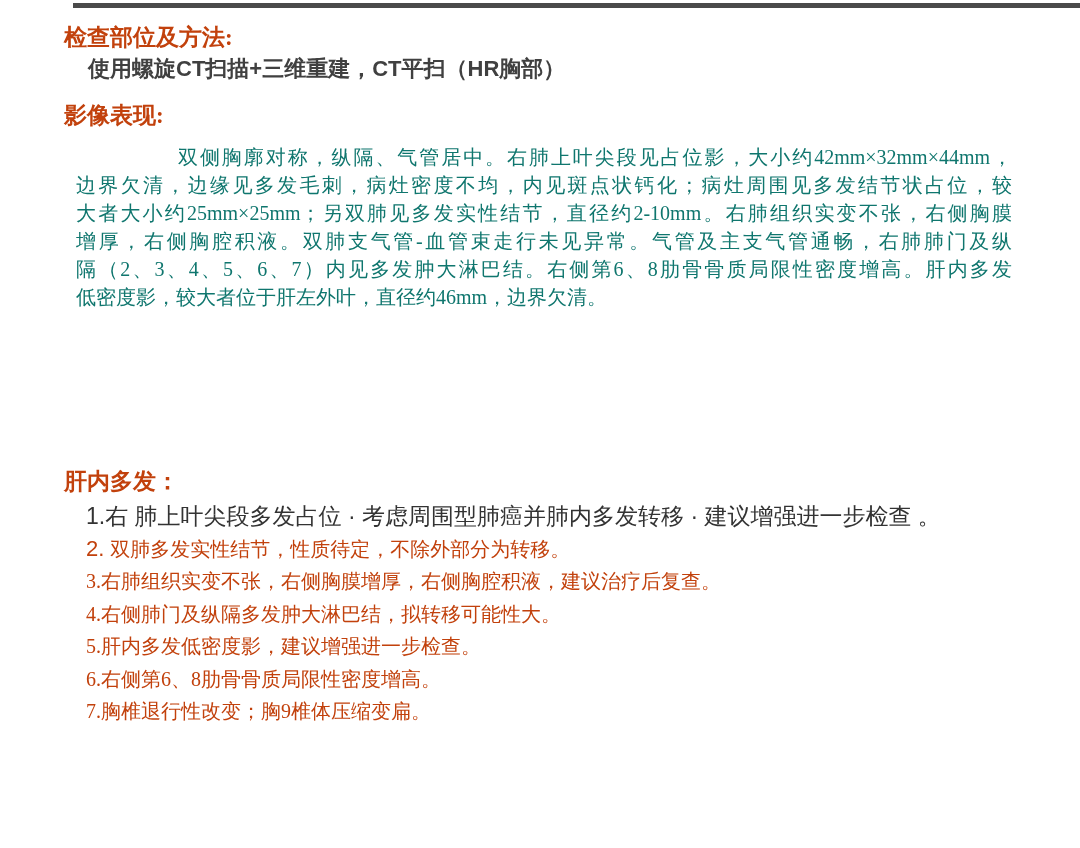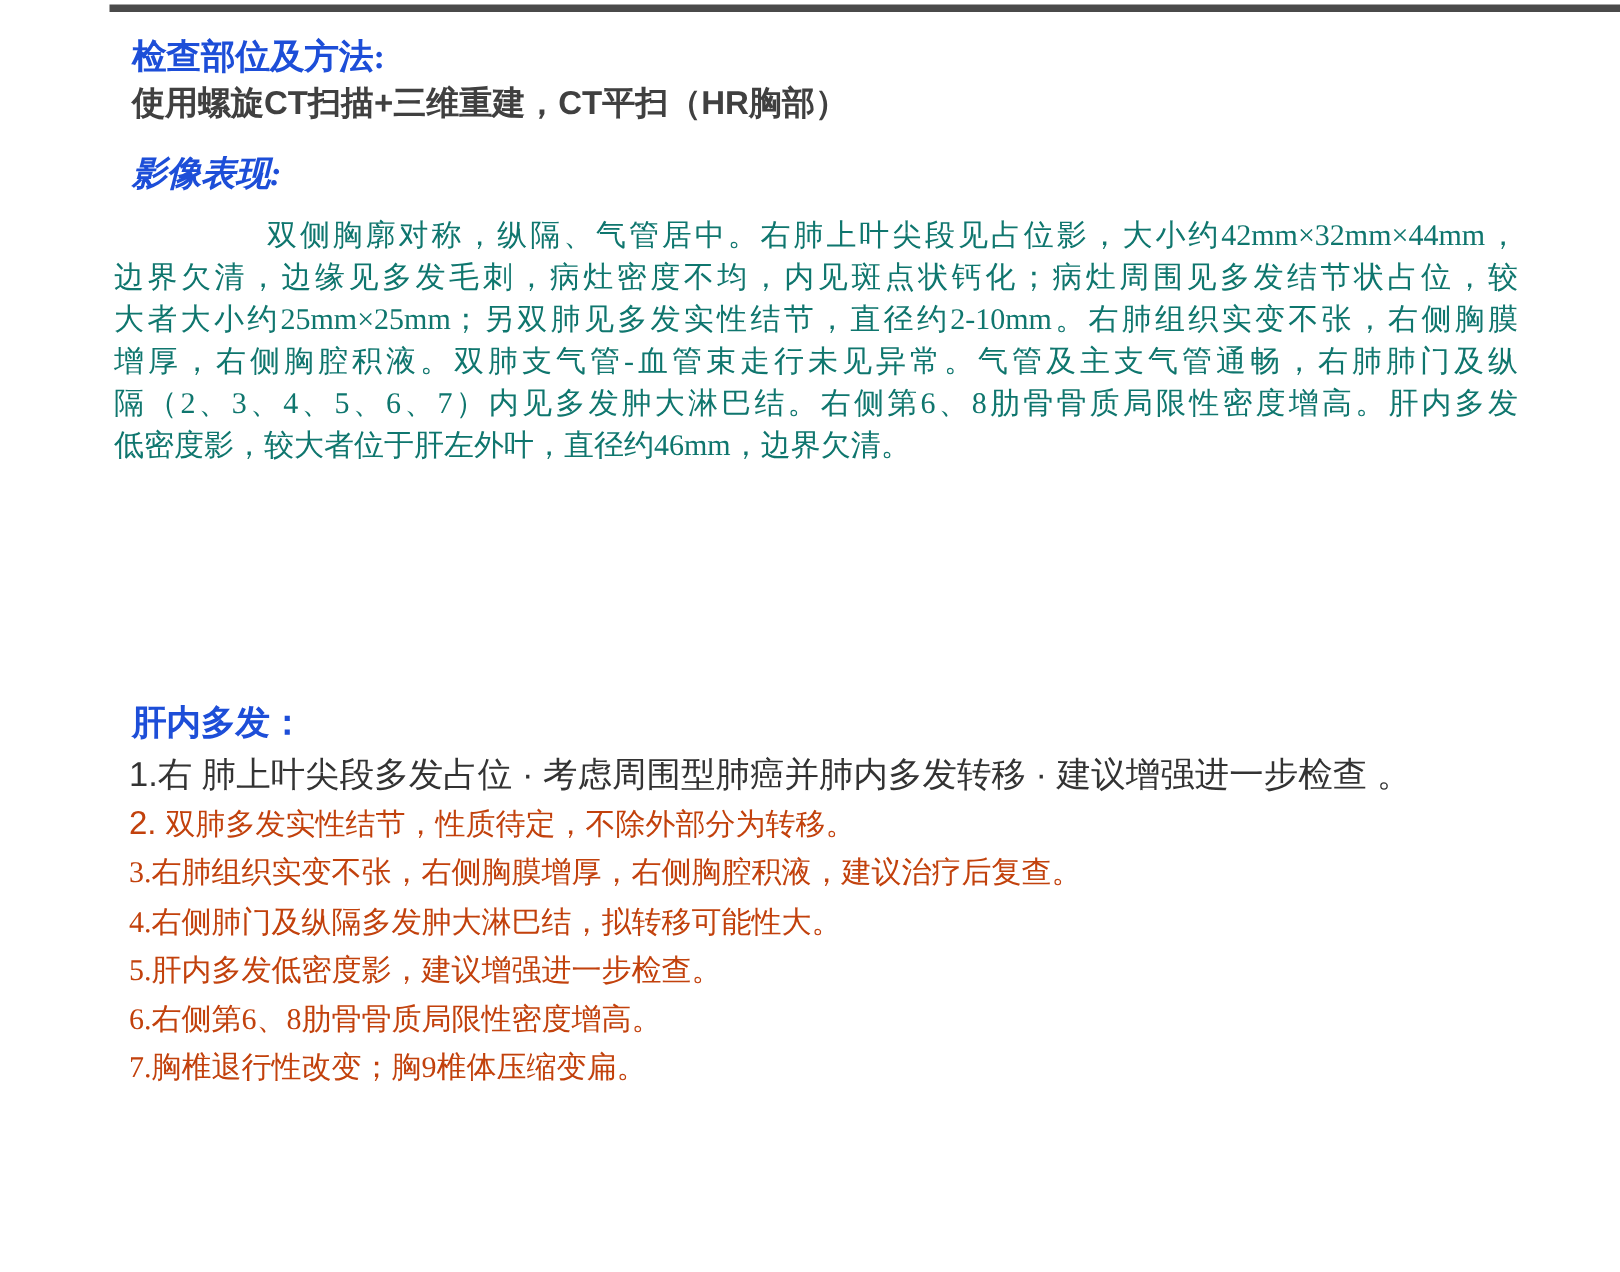--- a/index.html
+++ b/index.html
@@ -13,31 +13,31 @@
     color: #2b2b2b;
   }
   .top-rule {
     position: absolute;
     left: 73px; top: 3px; right: 0;
     height: 5px;
     background: #4a4a4a;
   }
   .heading {
     position: absolute;
-    left: 88px;
+    left: 64px;
     margin: 0;
     font-size: 23px;
     line-height: 32px;
     font-weight: 700;
-    color: #1d4ed8;
+    color: #c2410c;
     font-family: "Liberation Serif", "DejaVu Serif", serif;
     white-space: nowrap;
   }
   #exam-heading    { top: 22px; }
-  #findings-heading{ top: 100px; font-style: italic; }
+  #findings-heading{ top: 100px; }
   #opinion-heading { top: 466px; }
   .method-line {
     position: absolute;
     left: 88px; top: 52px;
     font-size: 22px;
     line-height: 34px;
     font-weight: 700;
     color: #404040;
     font-family: "Liberation Sans", "DejaVu Sans", sans-serif;
     white-space: nowrap;

